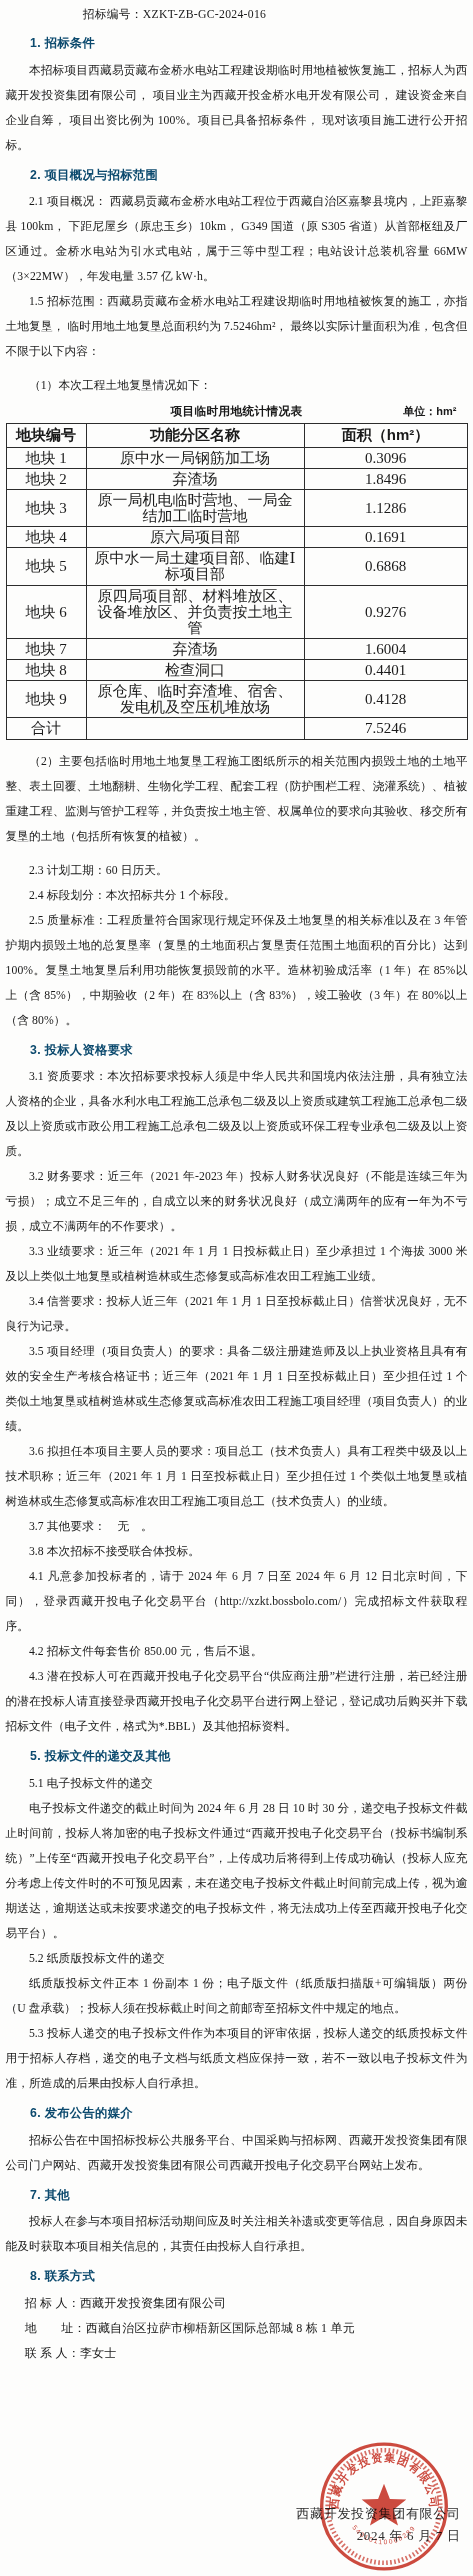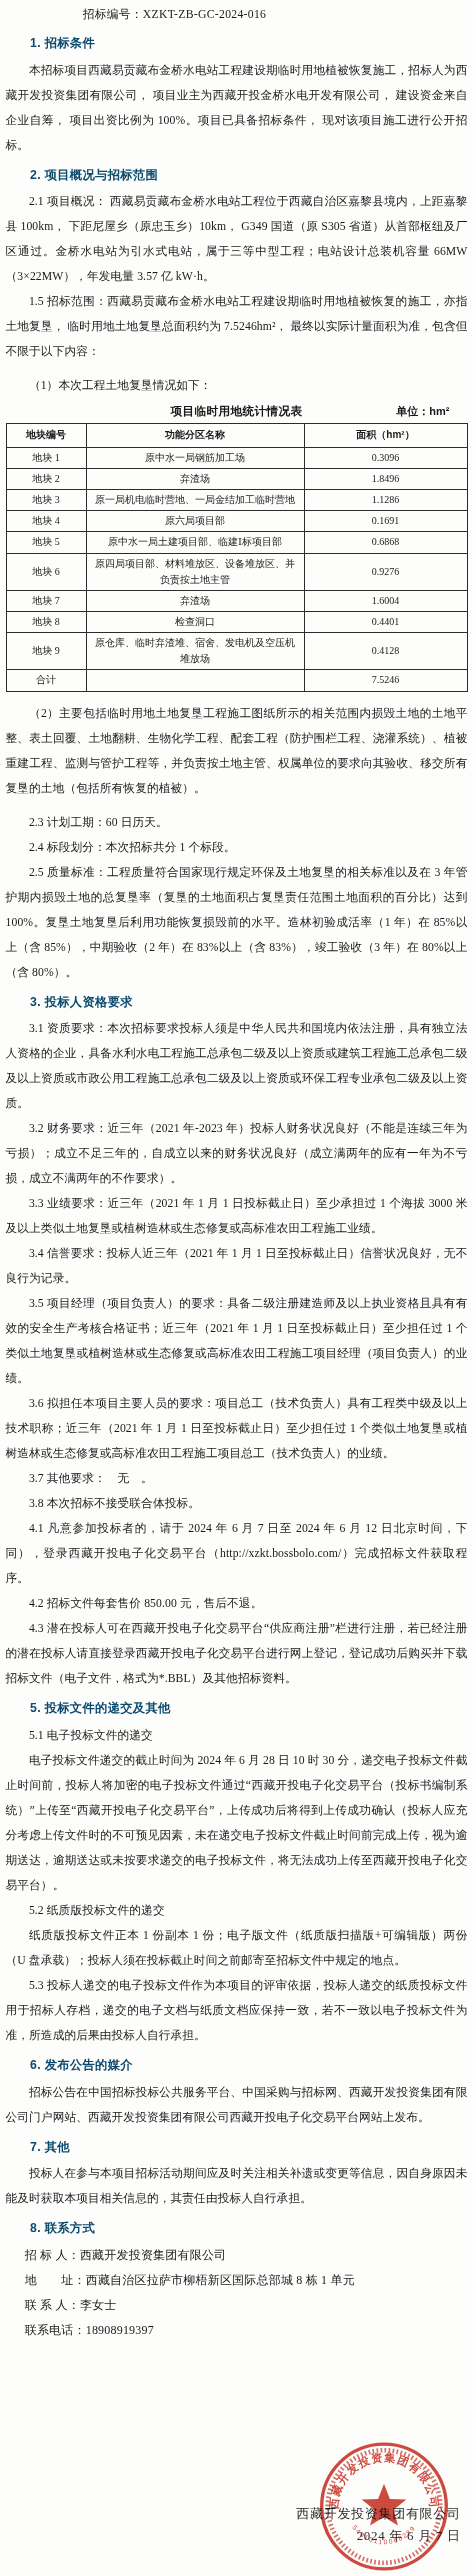--- a/index.html
+++ b/index.html
@@ -29,27 +29,27 @@
   }
   .table-wrap{margin:1.4px 0 9px 0;}
   .table-title-row{
     position:relative;font-size:11.7px;line-height:22px;text-align:center;
   }
   .table-title{
     font-family:"Liberation Sans","DejaVu Sans",sans-serif;
     font-weight:700;letter-spacing:0.3px;
   }
   .table-unit{
-    position:absolute;right:18px;top:0;font-size:11px;
+    position:absolute;right:11px;top:0;font-size:11px;
     font-family:"Liberation Sans","DejaVu Sans",sans-serif;font-weight:700;
   }
   table.land{width:100%;border-collapse:collapse;table-layout:fixed;}
   table.land th,table.land td{
     border:0.7px solid #2c2c2c;text-align:center;vertical-align:middle;
-    font-size:10px;line-height:16px;padding:2.1px 4.1px;
+    font-size:15px;line-height:16px;padding:2.1px 4.1px;
   }
   table.land th{
     font-family:"Liberation Sans","DejaVu Sans",sans-serif;
     font-weight:700;padding:3.4px 4.1px;
   }
   .signature{
     position:absolute;right:12.3px;top:2503px;z-index:1;
     text-align:right;font-size:13px;line-height:22px;color:#2d2d2d;letter-spacing:0.7px;
   }
   .stamp{
@@ -162,21 +162,20 @@
         <p class="para">纸质版投标文件正本 1 份副本 1 份；电子版文件（纸质版扫描版+可编辑版）两份（U 盘承载）；投标人须在投标截止时间之前邮寄至招标文件中规定的地点。</p>
         <p class="para">5.3 投标人递交的电子投标文件作为本项目的评审依据，投标人递交的纸质投标文件用于招标人存档，递交的电子文档与纸质文档应保持一致，若不一致以电子投标文件为准，所造成的后果由投标人自行承担。</p>
         <h2 class="heading">6. 发布公告的媒介</h2>
         <p class="para">招标公告在中国招标投标公共服务平台、中国采购与招标网、西藏开发投资集团有限公司门户网站、西藏开发投资集团有限公司西藏开投电子化交易平台网站上发布。</p>
         <h2 class="heading">7. 其他</h2>
         <p class="para">投标人在参与本项目招标活动期间应及时关注相关补遗或变更等信息，因自身原因未能及时获取本项目相关信息的，其责任由投标人自行承担。</p>
         <h2 class="heading">8. 联系方式</h2>
         <p class="contact">招 标 人：西藏开发投资集团有限公司</p>
         <p class="contact">地　　址：西藏自治区拉萨市柳梧新区国际总部城 8 栋 1 单元</p>
         <p class="contact">联 系 人：李女士</p>
-        <p class="contact">联系电话：18908919397</p>
       </div>
   </div>
 
   <div class="signature">
     <div>西藏开发投资集团有限公司</div>
     <div>2024 年 6 月 7 日</div>
   </div>
 
   <svg class="stamp" viewBox="0 0 200 200">
     <defs>

